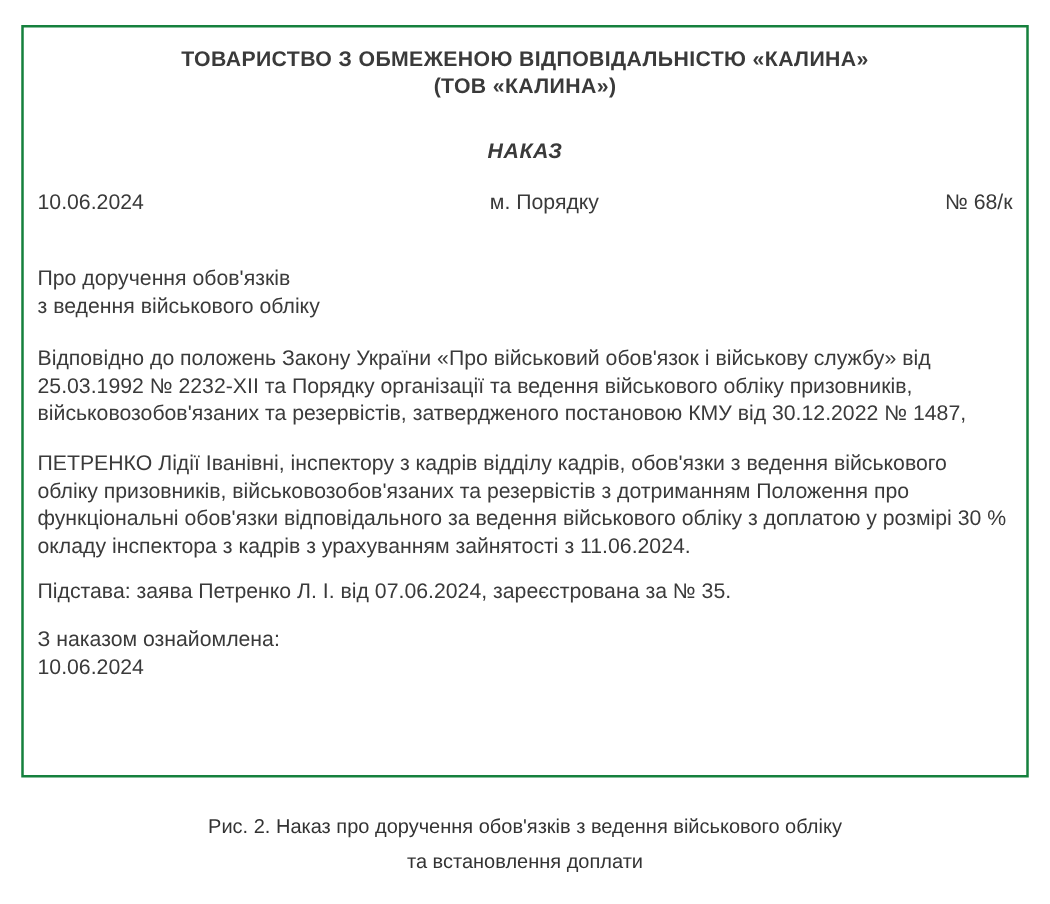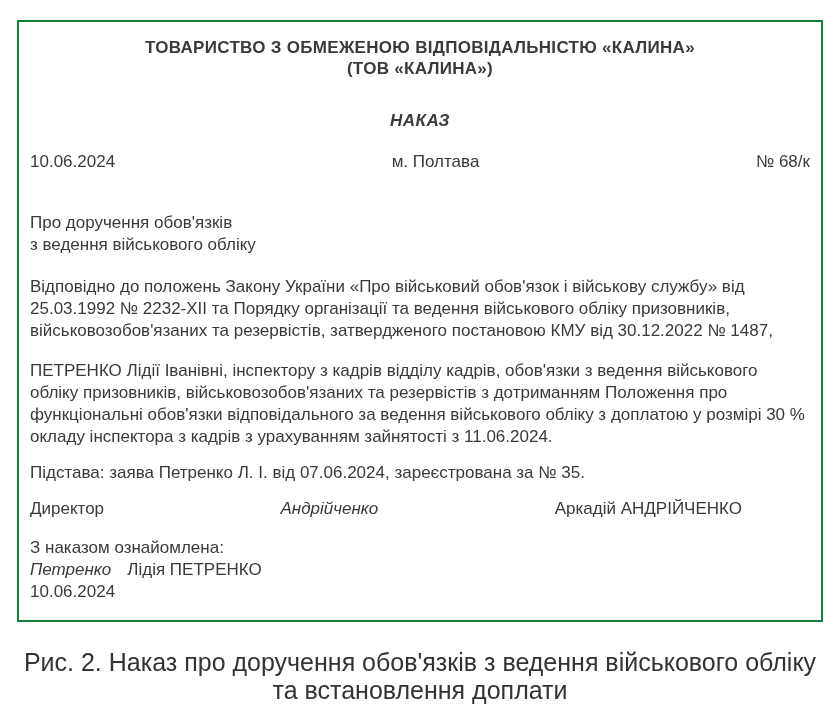--- a/index.html
+++ b/index.html
@@ -73,68 +73,60 @@
   }
   .ack {
     margin-top: 17px;
   }
   .ack-line .autograph {
     margin-right: 16px;
   }
   .caption {
     margin-top: 26px;
     text-align: center;
-    font-size: 25px;
+    font-size: 16px;
     line-height: 28px;
     color: #333333;
   }
 </style>
 </head>
 <body>
 
 <div class="figure">
 
   <div class="doc">
 
     <header class="org-header">
       <div>ТОВАРИСТВО З ОБМЕЖЕНОЮ ВІДПОВІДАЛЬНІСТЮ «КАЛИНА»</div>
       <div>(ТОВ «КАЛИНА»)</div>
     </header>
 
     <div class="doc-type">НАКАЗ</div>
 
     <div class="meta-row">
       <span>10.06.2024</span>
-      <span>м. Полтава</span>
+      <span>м. Порядку</span>
       <span>№ 68/к</span>
     </div>
 
     <div class="subject">
       <div>Про доручення обов'язків</div>
       <div>з ведення військового обліку</div>
     </div>
 
     <p class="para">Відповідно до положень Закону України «Про військовий обов'язок і військову службу» від 25.03.1992 № 2232-XII та Порядку організації та ведення військового обліку призовників, військовозобов'язаних та резервістів, затвердженого постановою КМУ від 30.12.2022 № 1487,</p>
 
 
     <p class="para directive">ПЕТРЕНКО Лідії Іванівні, інспектору з кадрів відділу кадрів, обов'язки з ведення військового обліку призовників, військовозобов'язаних та резервістів з дотриманням Положення про функціональні обов'язки відповідального за ведення військового обліку з доплатою у розмірі 30 % окладу інспектора з кадрів з урахуванням зайнятості з 11.06.2024.</p>
 
     <p class="para basis">Підстава: заява Петренко Л. І. від 07.06.2024, зареєстрована за № 35.</p>
 
-    <div class="sig-row">
-      <span>Директор</span>
-      <span class="autograph">Андрійченко</span>
-      <span>Аркадій АНДРІЙЧЕНКО</span>
-    </div>
 
     <div class="ack">
       <div>З наказом ознайомлена:</div>
-      <div class="ack-line">
-        <span class="autograph">Петренко</span><span>Лідія ПЕТРЕНКО</span>
-      </div>
       <div>10.06.2024</div>
     </div>
 
   </div>
 
   <div class="caption">
     <div>Рис. 2. Наказ про доручення обов'язків з ведення військового обліку</div>
     <div>та встановлення доплати</div>
   </div>
 

